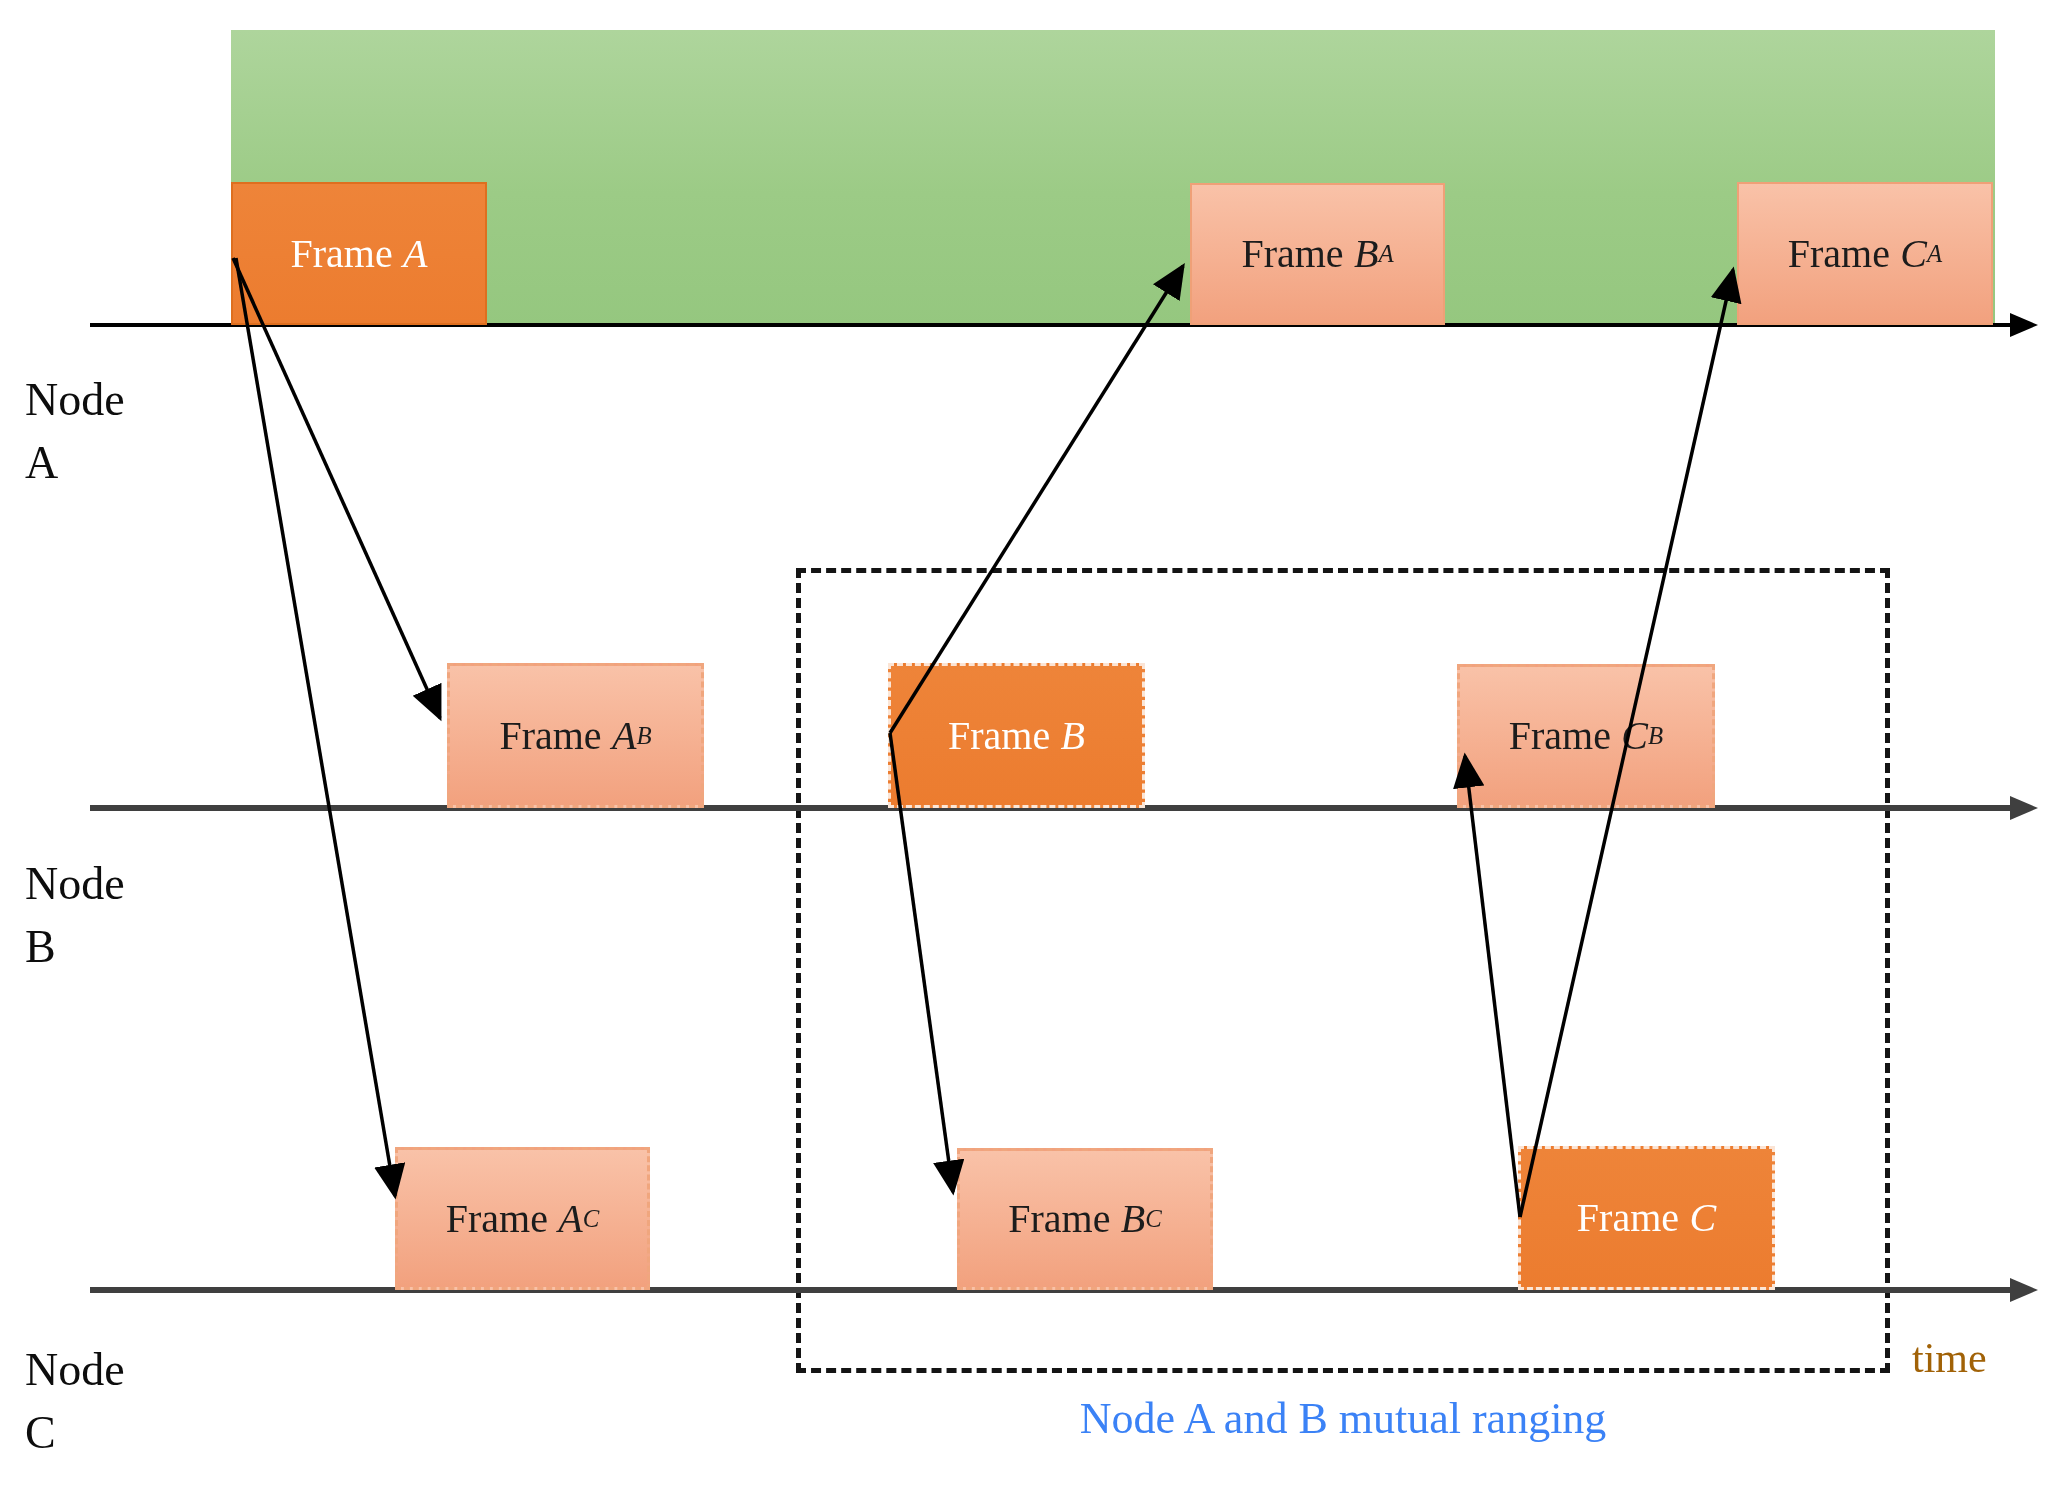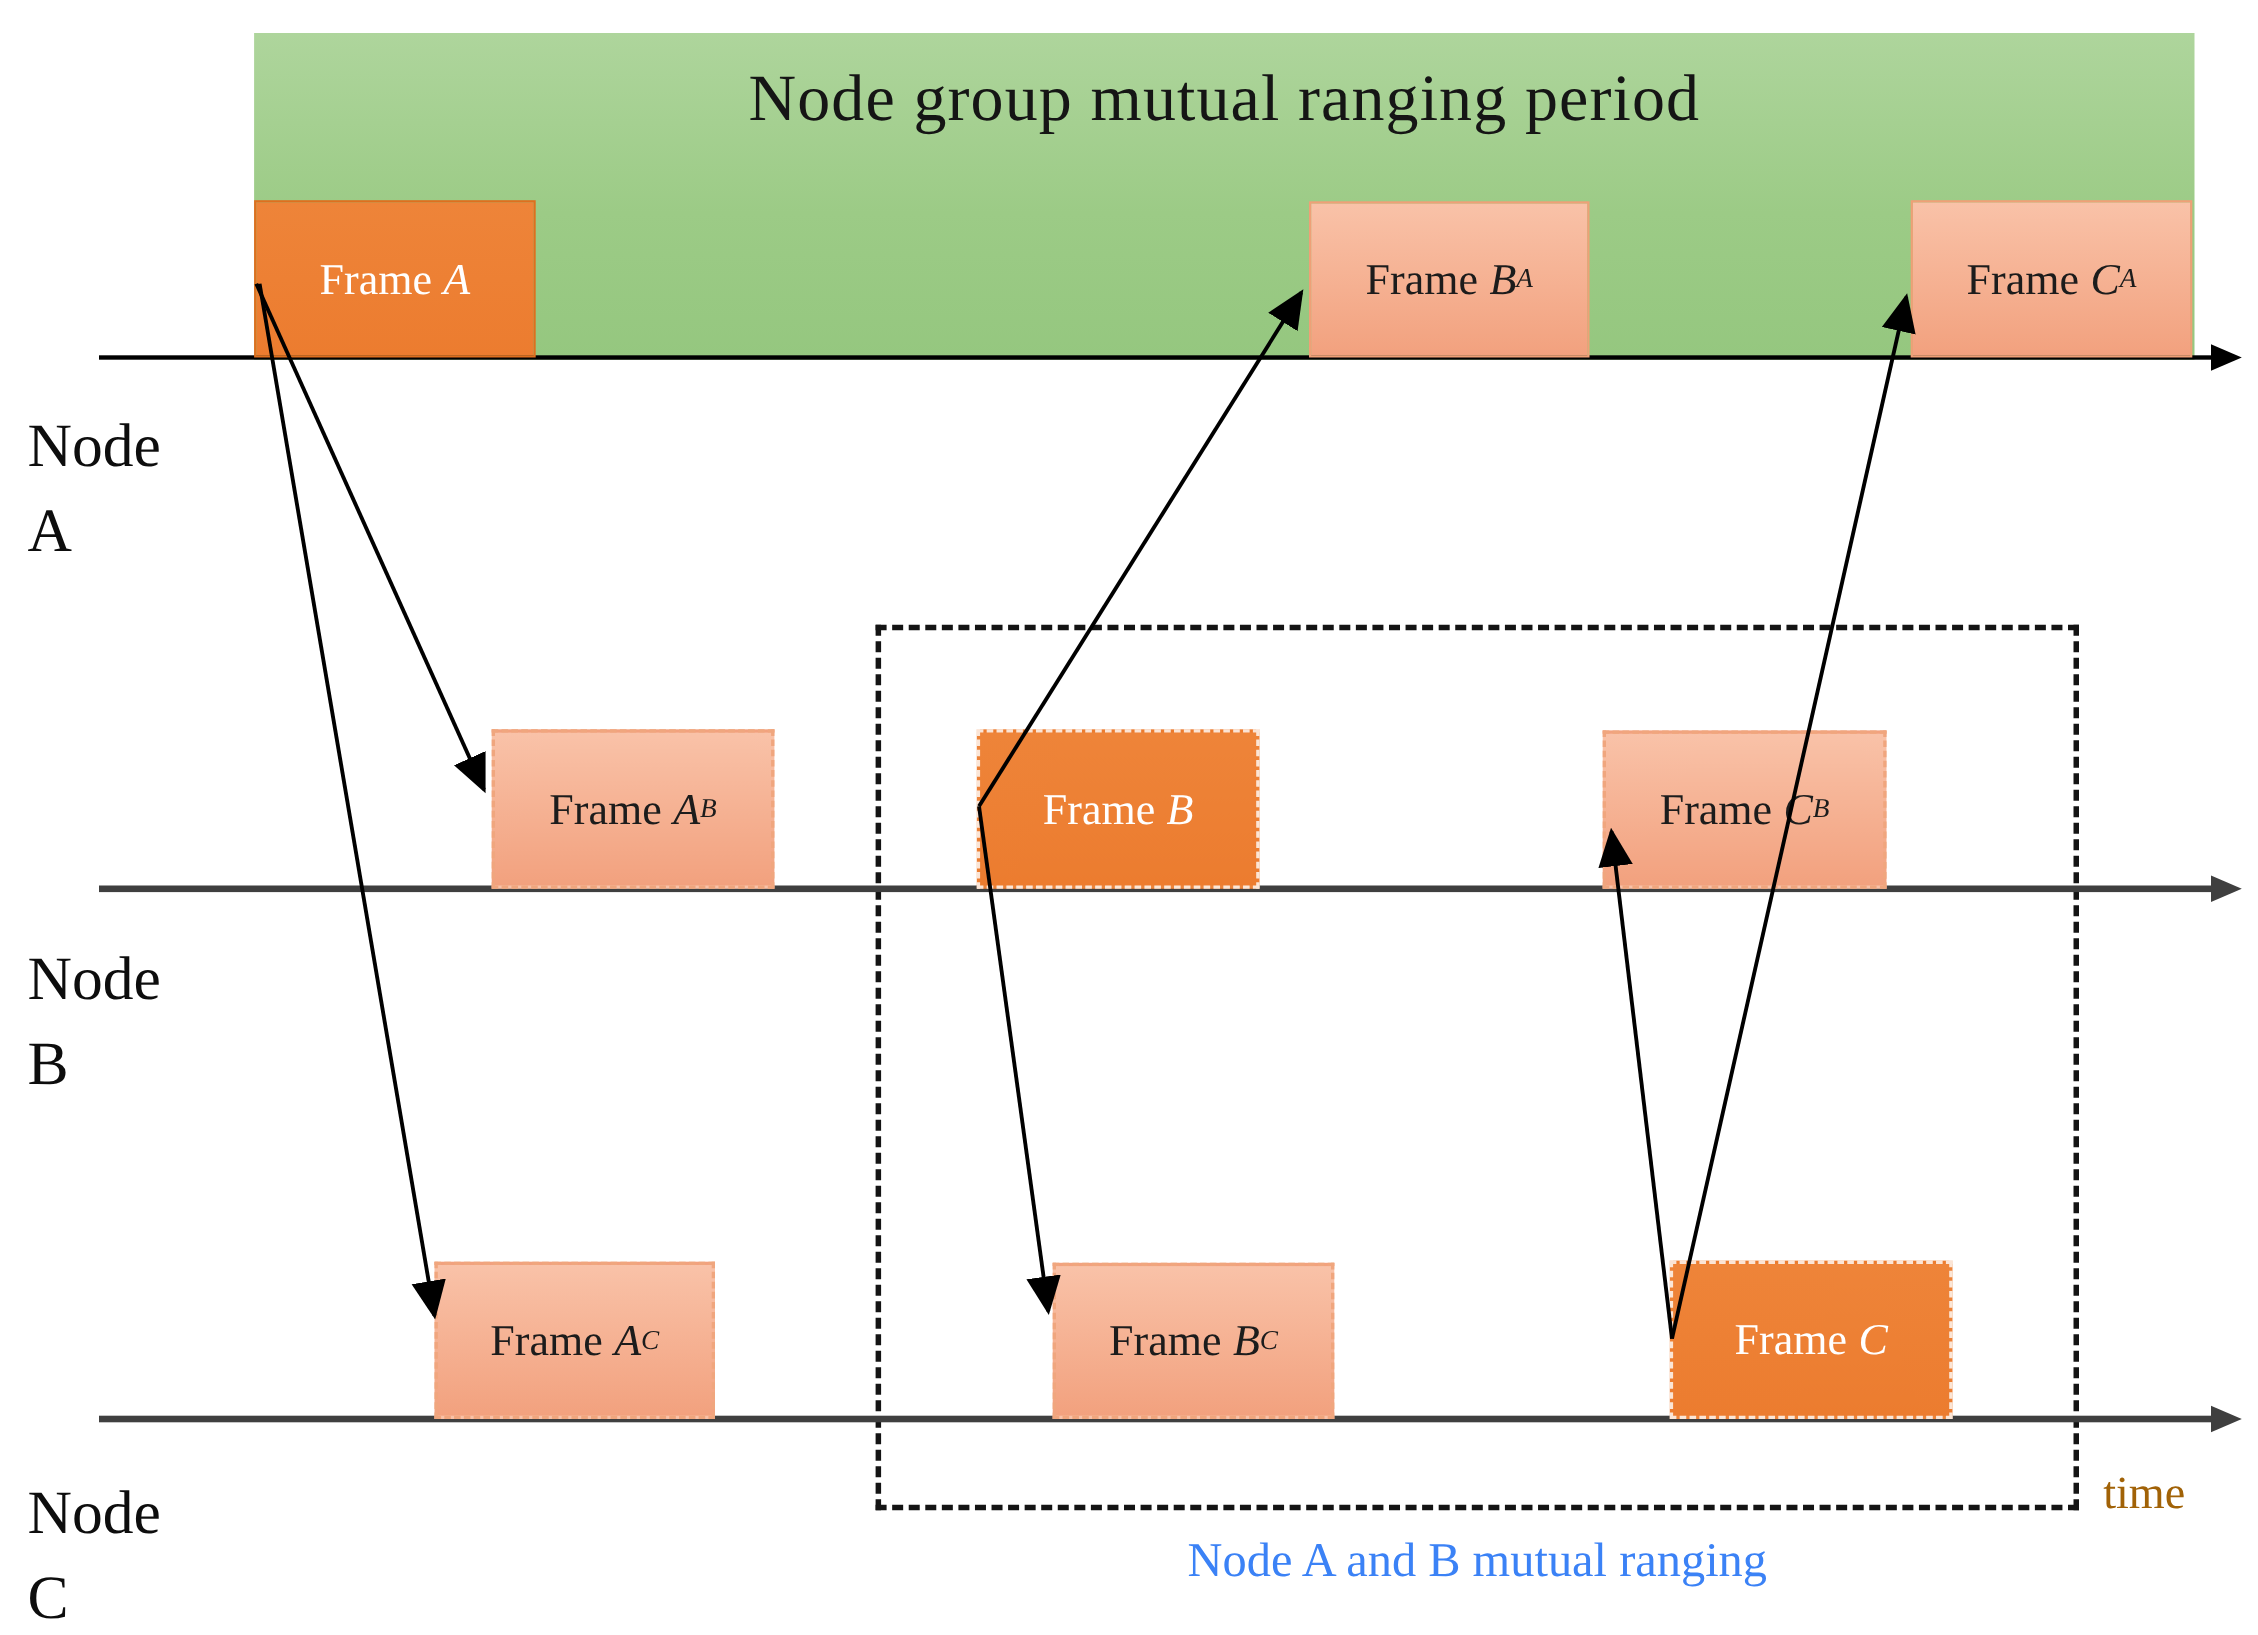--- a/index.html
+++ b/index.html
@@ -54,21 +54,21 @@
     color:#1c1c1c;
     border:2px solid #efa077;
   }
   .frame--light-dashed {
     background:linear-gradient(180deg,#f9c2a8 0%,#f2a17e 100%);
     color:#1c1c1c;
     border:3px dashed #f0a67e;
   }
 
   
-  .node-label { font-size:56px; line-height:1.38; color:#0d0d0d; }
+  .node-label { font-size:46px; line-height:1.38; color:#0d0d0d; }
 
   
   .dashed-box {
     left:796px; top:568px; width:1094px; height:805px;
     border:5px dashed #141414; box-sizing:border-box;
     background:transparent;
   }
 
   .caption {
     left:796px; top:1393px; width:1094px;
@@ -77,21 +77,20 @@
   .time-label { left:1912px; top:1334px; font-size:42px; color:#a16207; }
 
   svg.arrows { left:0; top:0; width:2053px; height:1486px; pointer-events:none; }
 </style>
 </head>
 <body>
 
 <div class="canvas">
 
   <div class="abs banner"></div>
-  <div class="abs banner-title">Node group mutual ranging period</div>
 
   <div class="abs dashed-box"></div>
 
   <div class="abs timeline" style="left:90px; top:323px; width:1925px; height:4px;"></div>
   <div class="abs tl-arrow" style="left:2010px; top:313px;"></div>
 
   <div class="abs timeline gray" style="left:90px; top:805px; width:1925px; height:6px;"></div>
   <div class="abs tl-arrow gray" style="left:2010px; top:796px;"></div>
 
   <div class="abs timeline gray" style="left:90px; top:1287px; width:1925px; height:6px;"></div>

